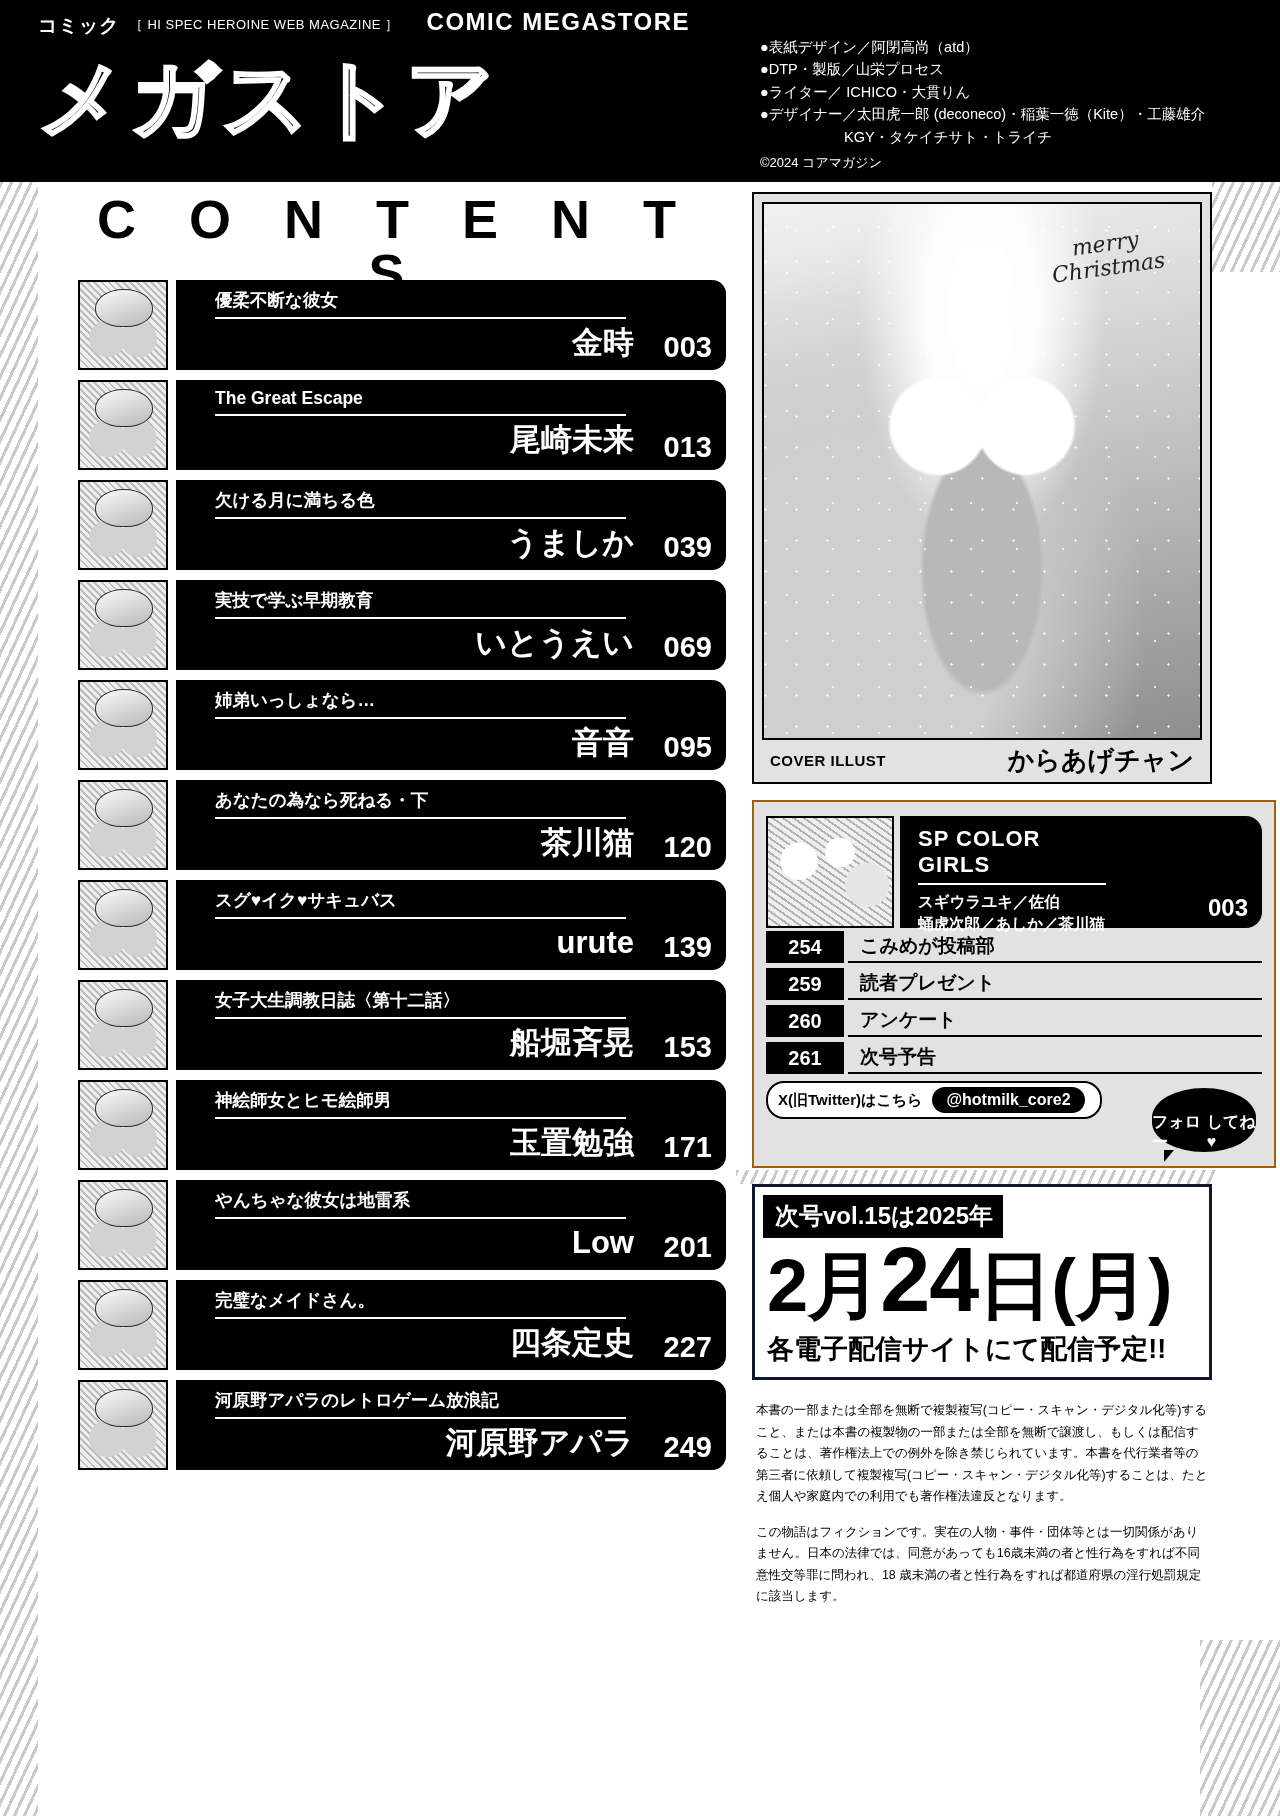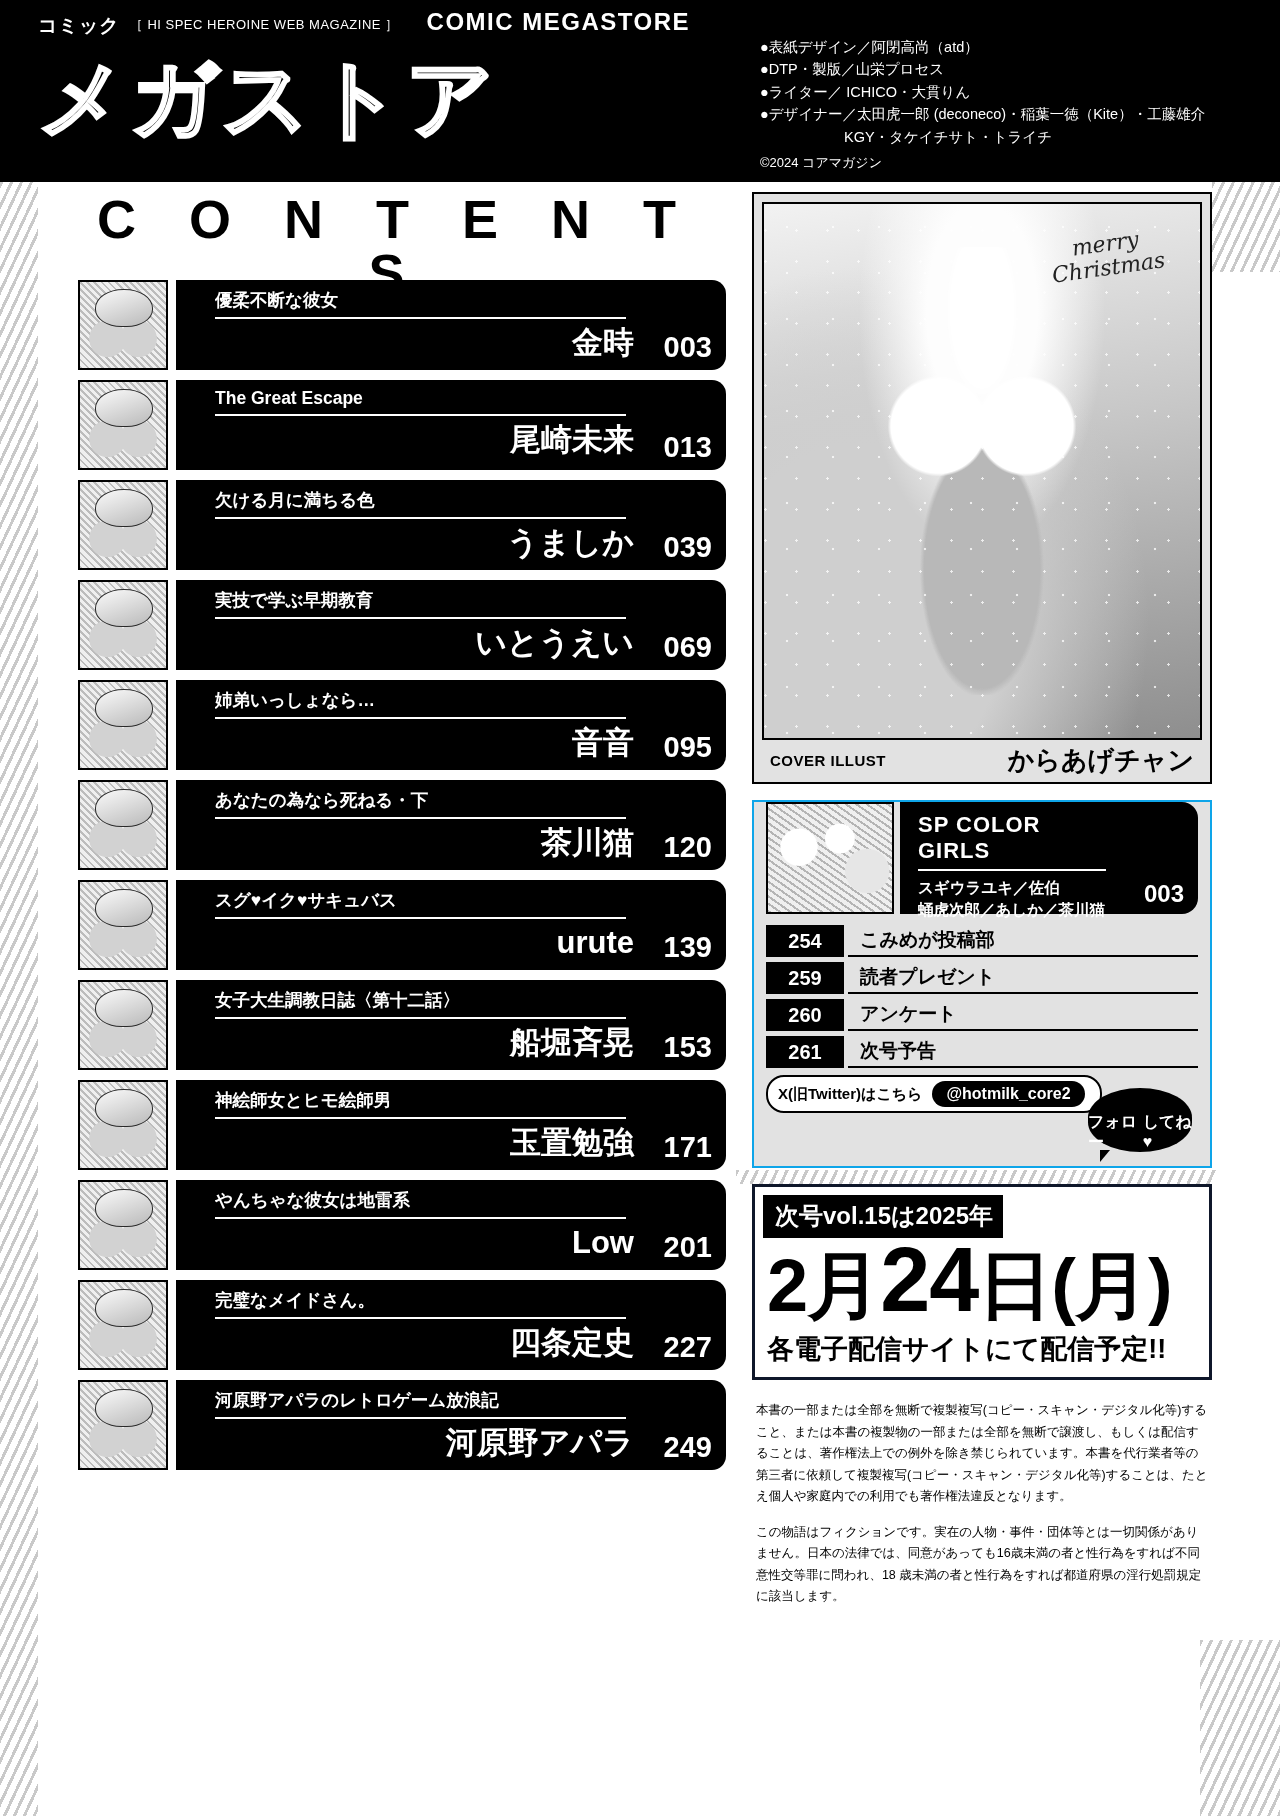--- a/index.html
+++ b/index.html
@@ -152,41 +152,41 @@
   }
   .cover-caption {
     height:40px; display:flex; align-items:center; justify-content:space-between;
     padding:10px 8px;
   }
   .cover-caption .label { font-size:15px; font-weight:bold; letter-spacing:0.5px; }
   .cover-caption .artist { font-size:26px; font-weight:bold; }
 
   
   .sp-panel {
-    position:absolute; left:752px; top:800px; width:460px; height:368px;
-    background:#e2e2e2; border:2px solid #0ea5e9; padding:0 12px;
+    position:absolute; left:752px; top:800px; width:524px; height:368px;
+    background:#e2e2e2; border:2px solid #a16207; padding:14px 12px;
   }
   .sp-row { display:flex; height:112px; }
   .sp-thumb {
     width:128px; flex:0 0 128px; border:2px solid #000;
     background:
       radial-gradient(circle at 25% 40%, #fff 0 16%, rgba(0,0,0,0) 17%),
       radial-gradient(circle at 58% 32%, #fff 0 14%, rgba(0,0,0,0) 15%),
       radial-gradient(circle at 80% 62%, #e6e6e6 0 18%, rgba(0,0,0,0) 19%),
       repeating-linear-gradient(35deg,#b4b4b4 0 2px,#efefef 2px 6px);
   }
   .sp-body {
     flex:1; background:#000; color:#fff; border-radius:0 16px 16px 0;
     margin-left:6px; padding:10px 12px 6px 18px; position:relative;
   }
   .sp-title { font-size:22px; font-weight:bold; letter-spacing:1px; border-bottom:2px solid #fff; padding-bottom:5px; width:188px; }
   .sp-names { font-size:15.5px; font-weight:bold; line-height:1.45; margin-top:6px; }
   .sp-page { position:absolute; right:14px; bottom:6px; font-size:24px; font-weight:bold; }
 
-  .mini-list { margin-top:10px; }
+  .mini-list { margin-top:2px; }
   .mini-row { display:flex; align-items:center; height:34px; margin-bottom:3px; }
   .mini-num {
     width:78px; flex:0 0 78px; background:#000; color:#fff;
     font-size:20px; font-weight:bold; text-align:center; line-height:32px; height:32px;
   }
   .mini-label {
     flex:1; font-size:19px; font-weight:bold; padding-left:12px; margin-left:4px;
     border-bottom:2px solid #000; height:32px; line-height:30px;
   }
 

